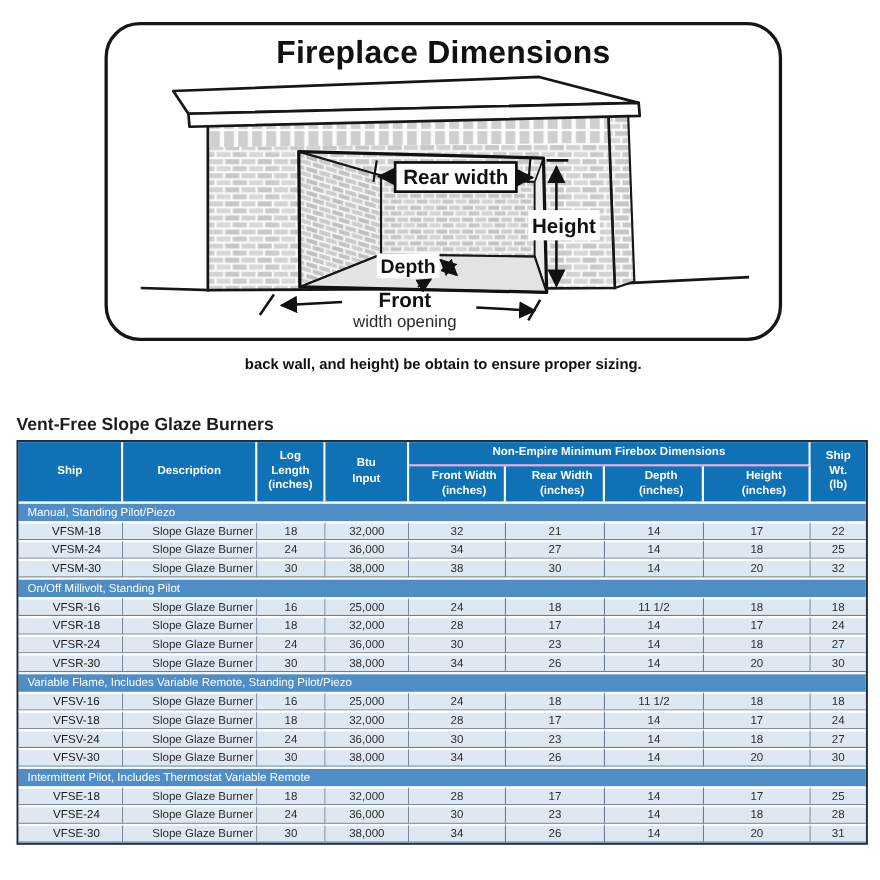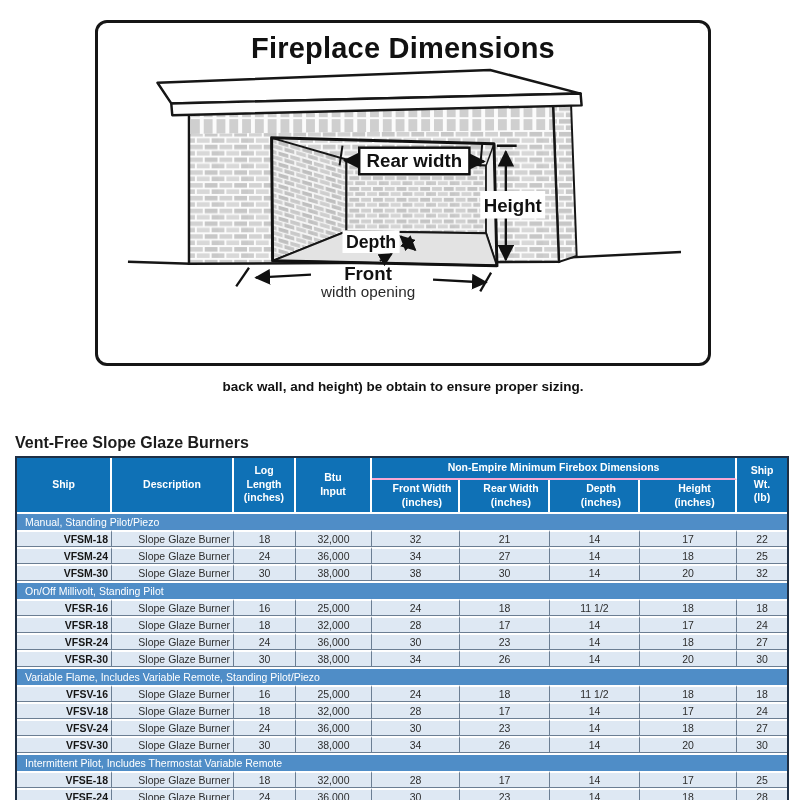--- a/index.html
+++ b/index.html
@@ -1,22 +1,22 @@
 <!DOCTYPE html>
 <html><head>
 <meta charset="utf-8">
 <style>
   * { margin: 0; padding: 0; box-sizing: border-box; }
   html, body { width: 800px; height: 800px; background: #fff; overflow: hidden;
     font-family: "Liberation Sans", sans-serif; color: #1a1a1a; }
 
   
   .diagram-box {
-    width: 616px; margin: 20px 0 0 95px; height: 346px;
-    border: 3px solid #161616; border-radius: 12px;
+    width: 616px; margin: 20px 0 0 95px; height: 290px;
+    border: 3px solid #161616; border-radius: 32px;
     background: #fff; overflow: hidden;
   }
   .diagram-title {
     text-align: center; font-size: 29px; font-weight: bold;
     letter-spacing: 0.2px; margin-top: 9px; color: #111;
   }
   .diagram-box svg { display: block; margin-top: 2px; }
 
   .note {
     width: 616px; margin: 10px 0 0 95px; text-align: center;
@@ -47,21 +47,21 @@
     text-align: left; padding: 2px 8px; height: 17px;
     border-top: 2px solid #fff;
   }
   tr.data-row td {
     background: #dee8f3; color: #2d2d2d; font-size: 10.5px;
     text-align: center; height: 17px; padding: 1px 3px;
     border-top: 2px solid #fff; border-bottom: 1px solid #6b7e93;
     border-right: 1px solid #6b7e93;
   }
   tr.data-row td:last-child { border-right: none; }
-  tr.data-row td.c0 { font-weight: bold; color: #161616; text-align: right; padding-left: 14px; }
+  tr.data-row td.c0 { font-weight: normal; color: #161616; text-align: center; padding-left: 14px; }
   tr.data-row td.c1 { text-align: right; padding-left: 18px; }
 </style>
 </head>
 <body>
 
 <div class="diagram-box">
   <div class="diagram-title">Fireplace Dimensions</div>
 
   <svg width="610" height="246" viewBox="0 0 615 250">
     <defs>

